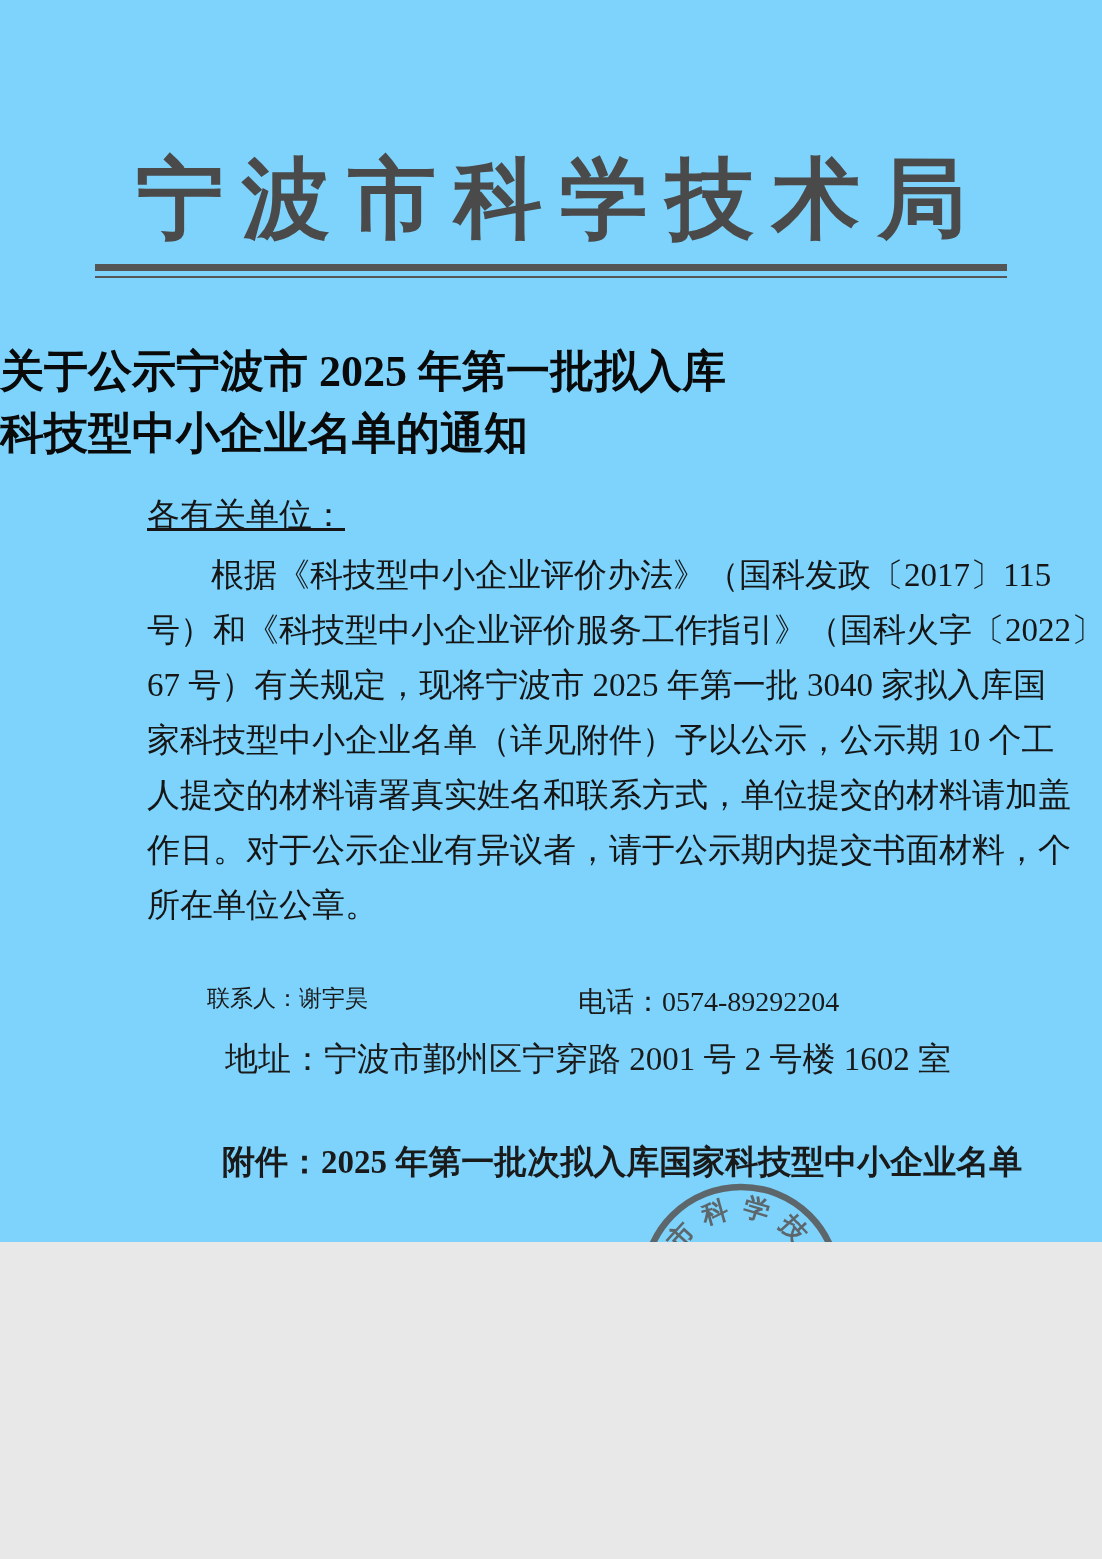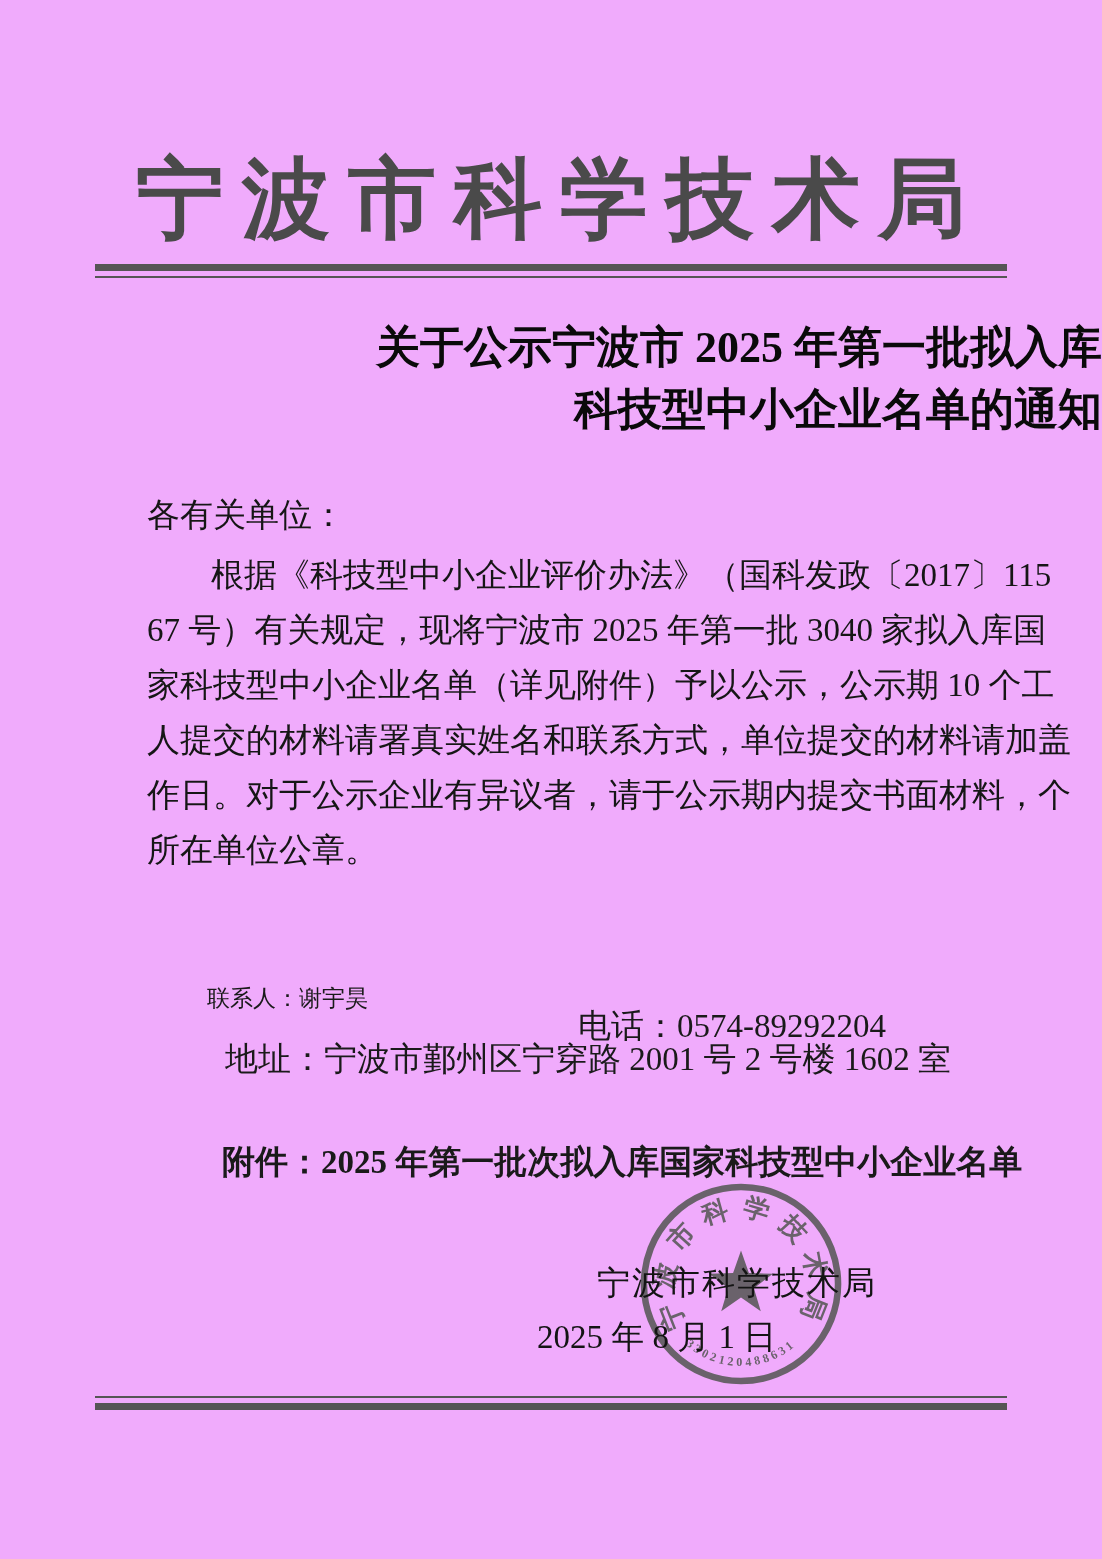--- a/index.html
+++ b/index.html
@@ -4,23 +4,23 @@
 <style>
   html, body {
     margin: 0;
     padding: 0;
     background: #e8e8e8;
     font-family: "Liberation Serif", "DejaVu Serif", serif;
   }
   .page {
     position: relative;
     width: 1102px;
-    height: 1559px;
+    height: 1242px;
     margin: 0 auto;
-    background: #f0abfc;
+    background: #7dd3fc;
     overflow: hidden;
     color: #1a1a1a;
   }
   
   .masthead {
     position: absolute;
     left: 0; top: 140px;
     width: 1102px;
     text-align: center;
     font-size: 88px;
@@ -38,51 +38,53 @@
   }
   .rule-thick-top   { top: 264px; height: 7px; }
   .rule-thin-top    { top: 276px; height: 2px; }
   .rule-thin-bottom { top: 1396px; height: 2px; }
   .rule-thick-bottom{ top: 1403px; height: 7px; }
   
   .doc-title {
     position: absolute;
     left: 0;
     width: 1102px;
-    text-align: right;
+    text-align: left;
     font-size: 44px;
     font-weight: bold;
     color: #0a0a0a;
     white-space: nowrap;
+    margin-top: 24px;
   }
   .doc-title-line1 { top: 318px; }
   .doc-title-line2 { top: 380px; }
   
   .salutation {
     position: absolute;
     left: 147px; top: 493px;
     font-size: 33px;
     color: #161616;
     white-space: nowrap;
+    text-decoration: underline;
   }
   .body-block {
     position: absolute;
     left: 147px; top: 548px;
     width: 830px;
     font-size: 33px;
     color: #161616;
   }
   .body-line {
     height: 55px;
     line-height: 55px;
     white-space: nowrap;
   }
   .body-line.indent { text-indent: 64px; }
   .contact-person  { position: absolute; left: 207px; top: 983px;  font-size: 23px; white-space: nowrap; }
-  .contact-phone   { position: absolute; left: 578px; top: 1004px;  font-size: 33px; white-space: nowrap; }
+  .contact-phone   { position: absolute; left: 578px; top: 983px;  font-size: 28px; white-space: nowrap; }
   .contact-address { position: absolute; left: 225px; top: 1037px; font-size: 33px; white-space: nowrap; }
   .attachment-line { position: absolute; left: 222px; top: 1140px; font-size: 33px; white-space: nowrap; font-weight: bold; }
   
   .sig-agency {
     position: absolute;
     left: 537px; top: 1261px;
     width: 400px;
     text-align: center;
     font-size: 33px;
     color: #141414;
@@ -120,20 +122,21 @@
   <div class="rule rule-thick-top"></div>
   <div class="rule rule-thin-top"></div>
 
   <div class="doc-title doc-title-line1">关于公示宁波市 2025 年第一批拟入库</div>
   <div class="doc-title doc-title-line2">科技型中小企业名单的通知</div>
 
   <div class="salutation">各有关单位：</div>
 
   <div class="body-block">
     <div class="body-line indent">根据《科技型中小企业评价办法》（国科发政〔2017〕115</div>
+    <div class="body-line">号）和《科技型中小企业评价服务工作指引》（国科火字〔2022〕</div>
     <div class="body-line">67 号）有关规定，现将宁波市 2025 年第一批 3040 家拟入库国</div>
     <div class="body-line">家科技型中小企业名单（详见附件）予以公示，公示期 10 个工</div>
     <div class="body-line">人提交的材料请署真实姓名和联系方式，单位提交的材料请加盖</div>
     <div class="body-line">作日。对于公示企业有异议者，请于公示期内提交书面材料，个</div>
     <div class="body-line">所在单位公章。</div>
   </div>
 
   <div class="contact-person">联系人：谢宇昊</div>
   <div class="contact-phone">电话：0574-89292204</div>
   <div class="contact-address">地址：宁波市鄞州区宁穿路 2001 号 2 号楼 1602 室</div>

